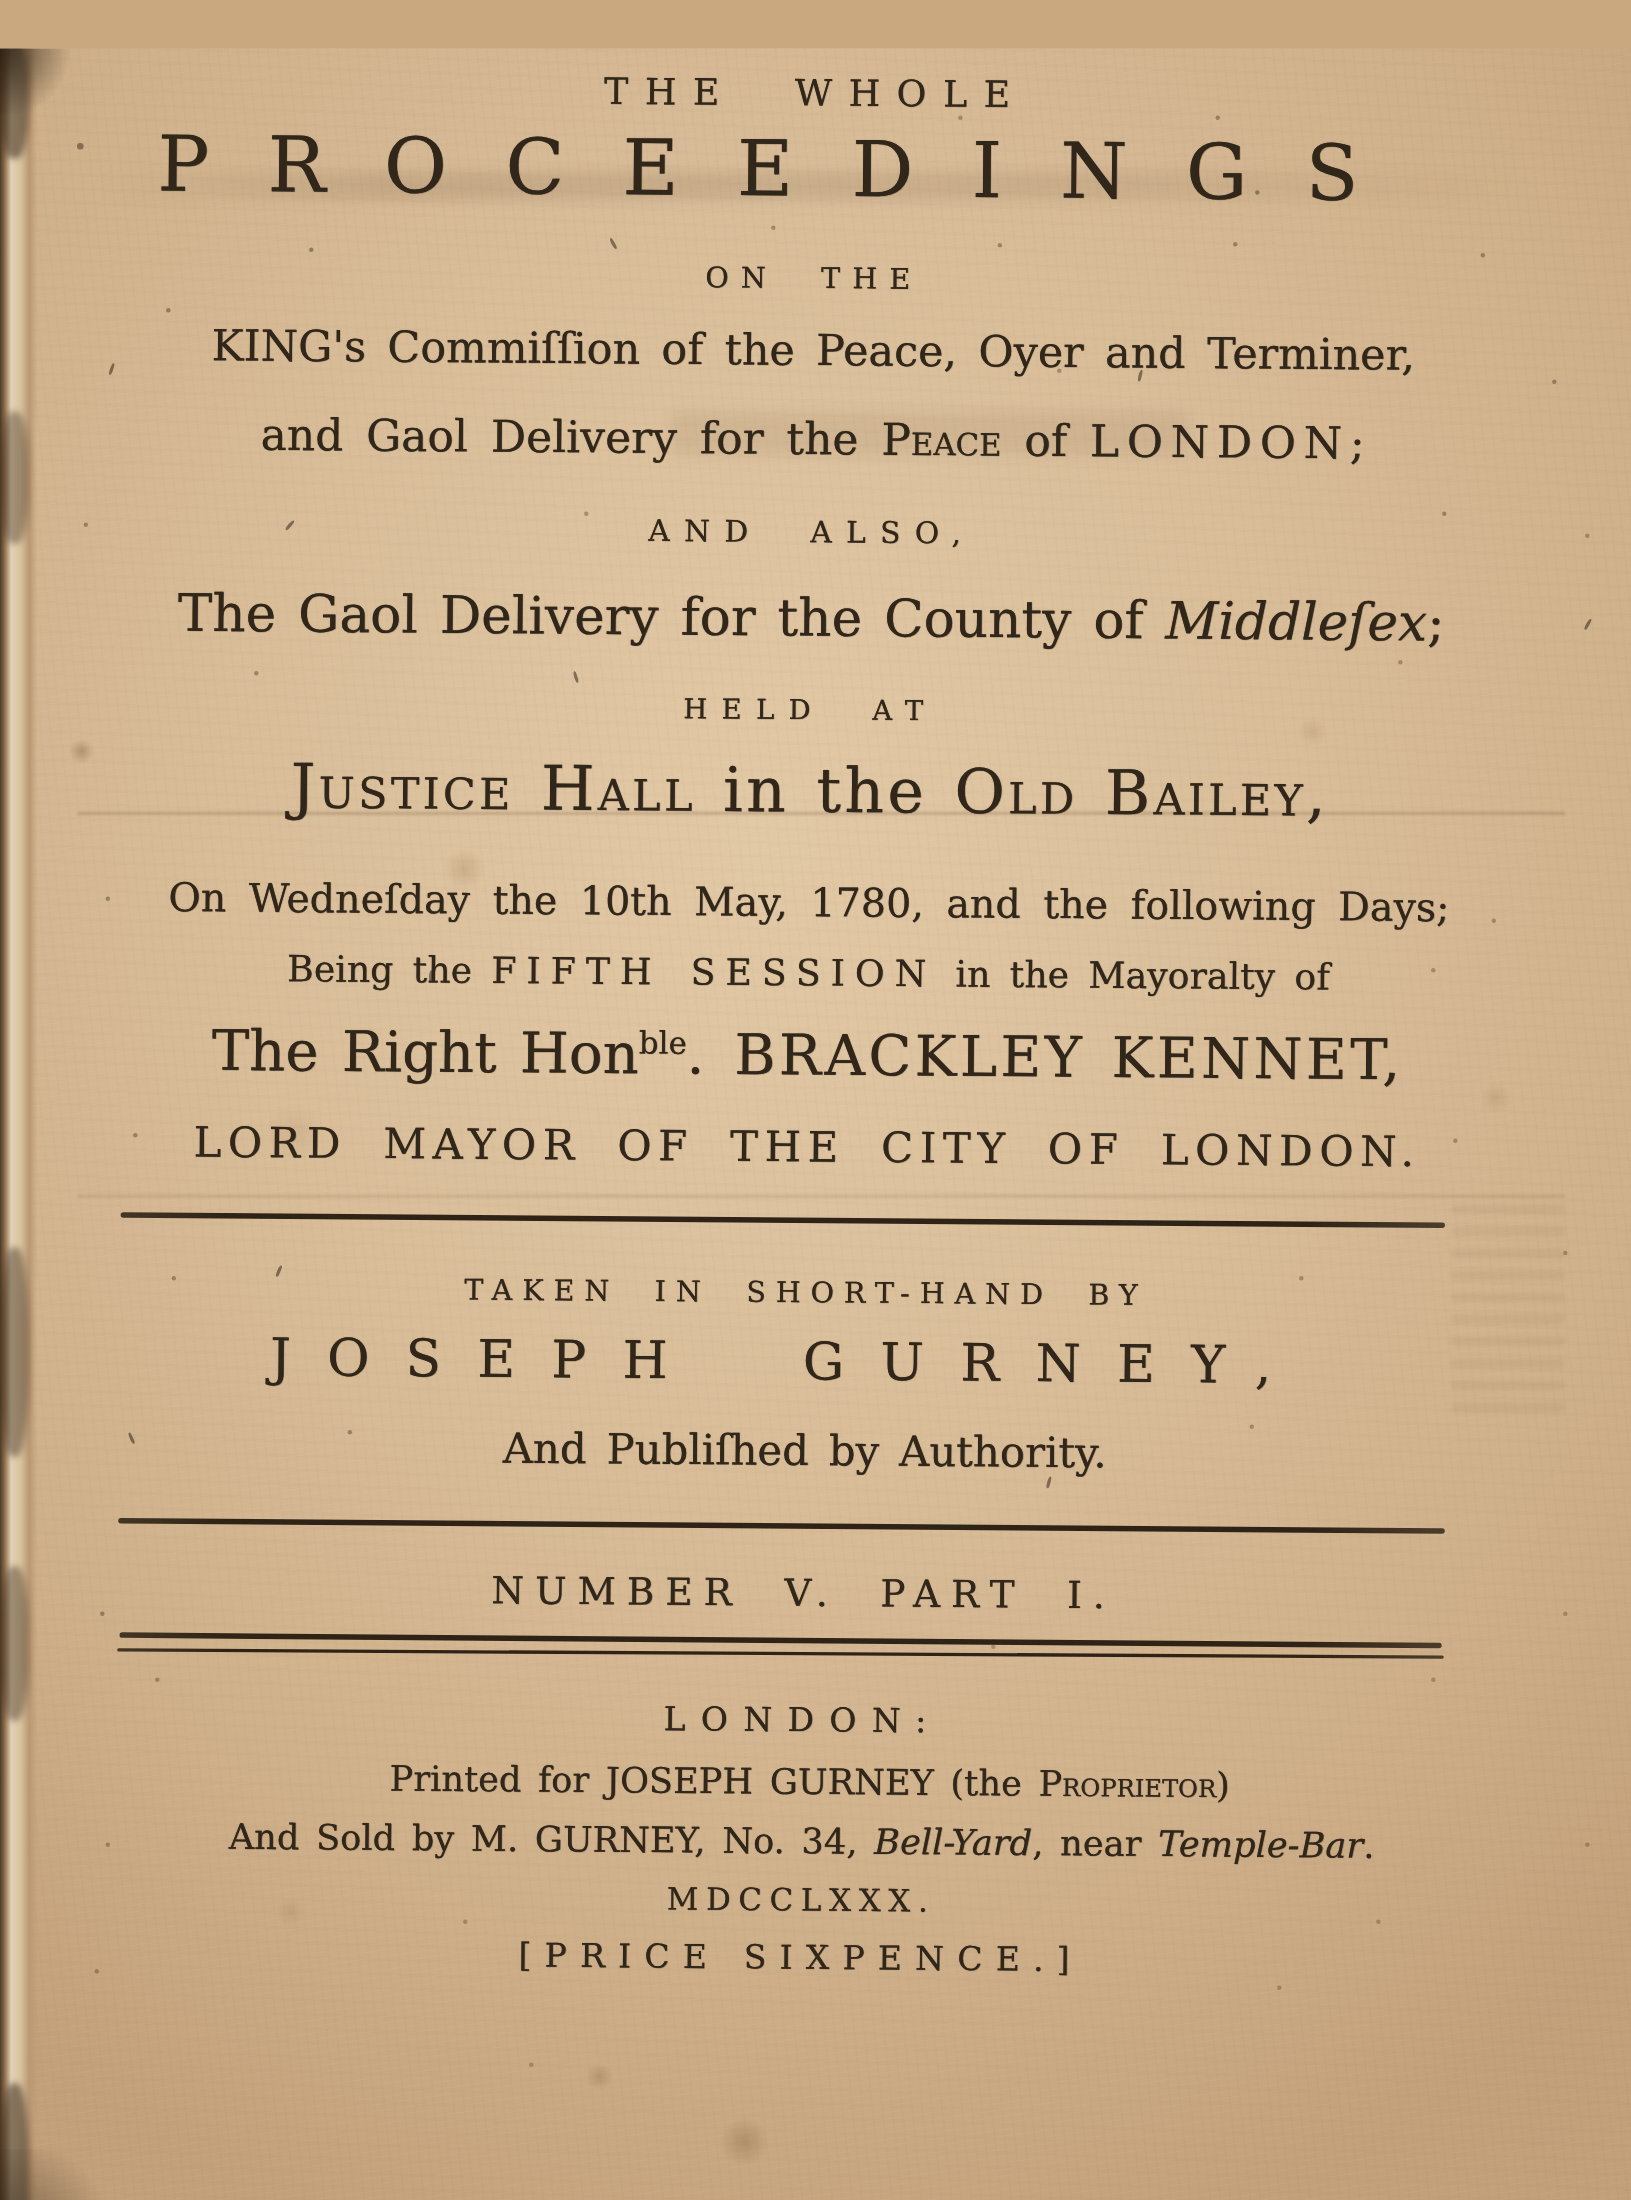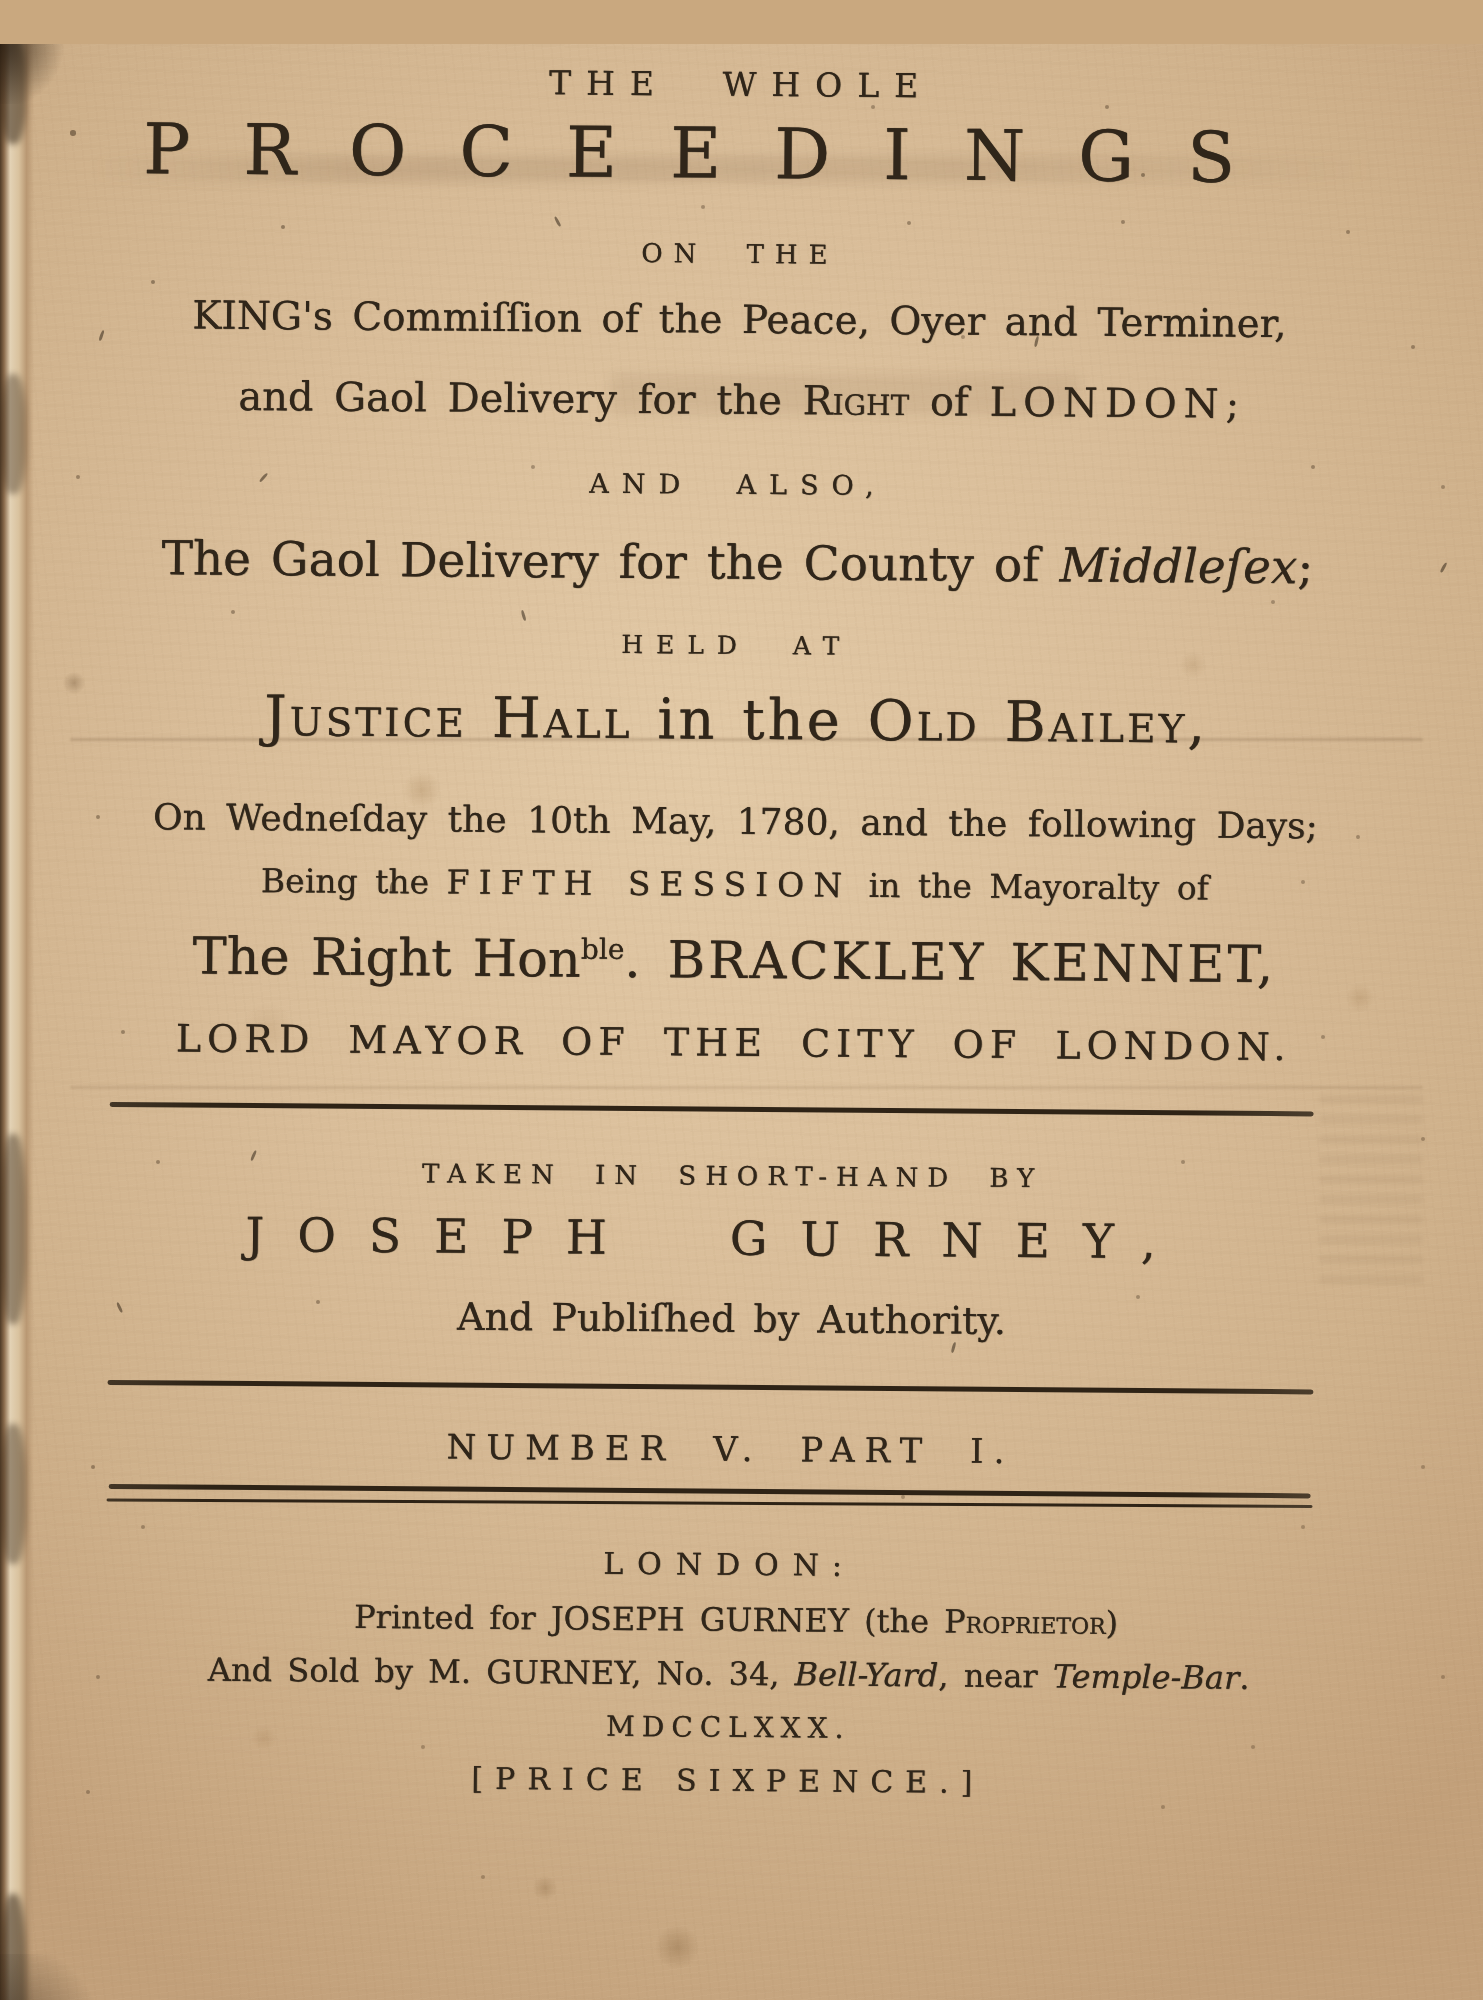--- a/index.html
+++ b/index.html
@@ -155,21 +155,21 @@
   <div id="print">
 
     <div class="line" id="l-kicker">THE WHOLE</div>
 
     <div class="line" id="l-title">PROCEEDINGS</div>
 
     <div class="line" id="l-onthe">ON THE</div>
 
     <div class="line" id="l-king">KING's Commiſſion of the Peace, Oyer and Terminer,</div>
 
-    <div class="line" id="l-gaolcity"><span>and Gaol Delivery for the </span><span class="sc">Right</span><span> of </span><span class="caps">LONDON</span><span>;</span></div>
+    <div class="line" id="l-gaolcity"><span>and Gaol Delivery for the </span><span class="sc">Peace</span><span> of </span><span class="caps">LONDON</span><span>;</span></div>
 
     <div class="line" id="l-andalso">AND ALSO,</div>
 
     <div class="line" id="l-county"><span>The Gaol Delivery for the County of </span><span class="it">Middleſex</span><span>;</span></div>
 
     <div class="line" id="l-heldat">HELD AT</div>
 
     <div class="line" id="l-venue"><span class="sc">Justice Hall</span><span> in the </span><span class="sc">Old Bailey</span><span>,</span></div>
 
     <div class="line" id="l-date">On Wedneſday the 10th May, 1780, and the following Days;</div>

